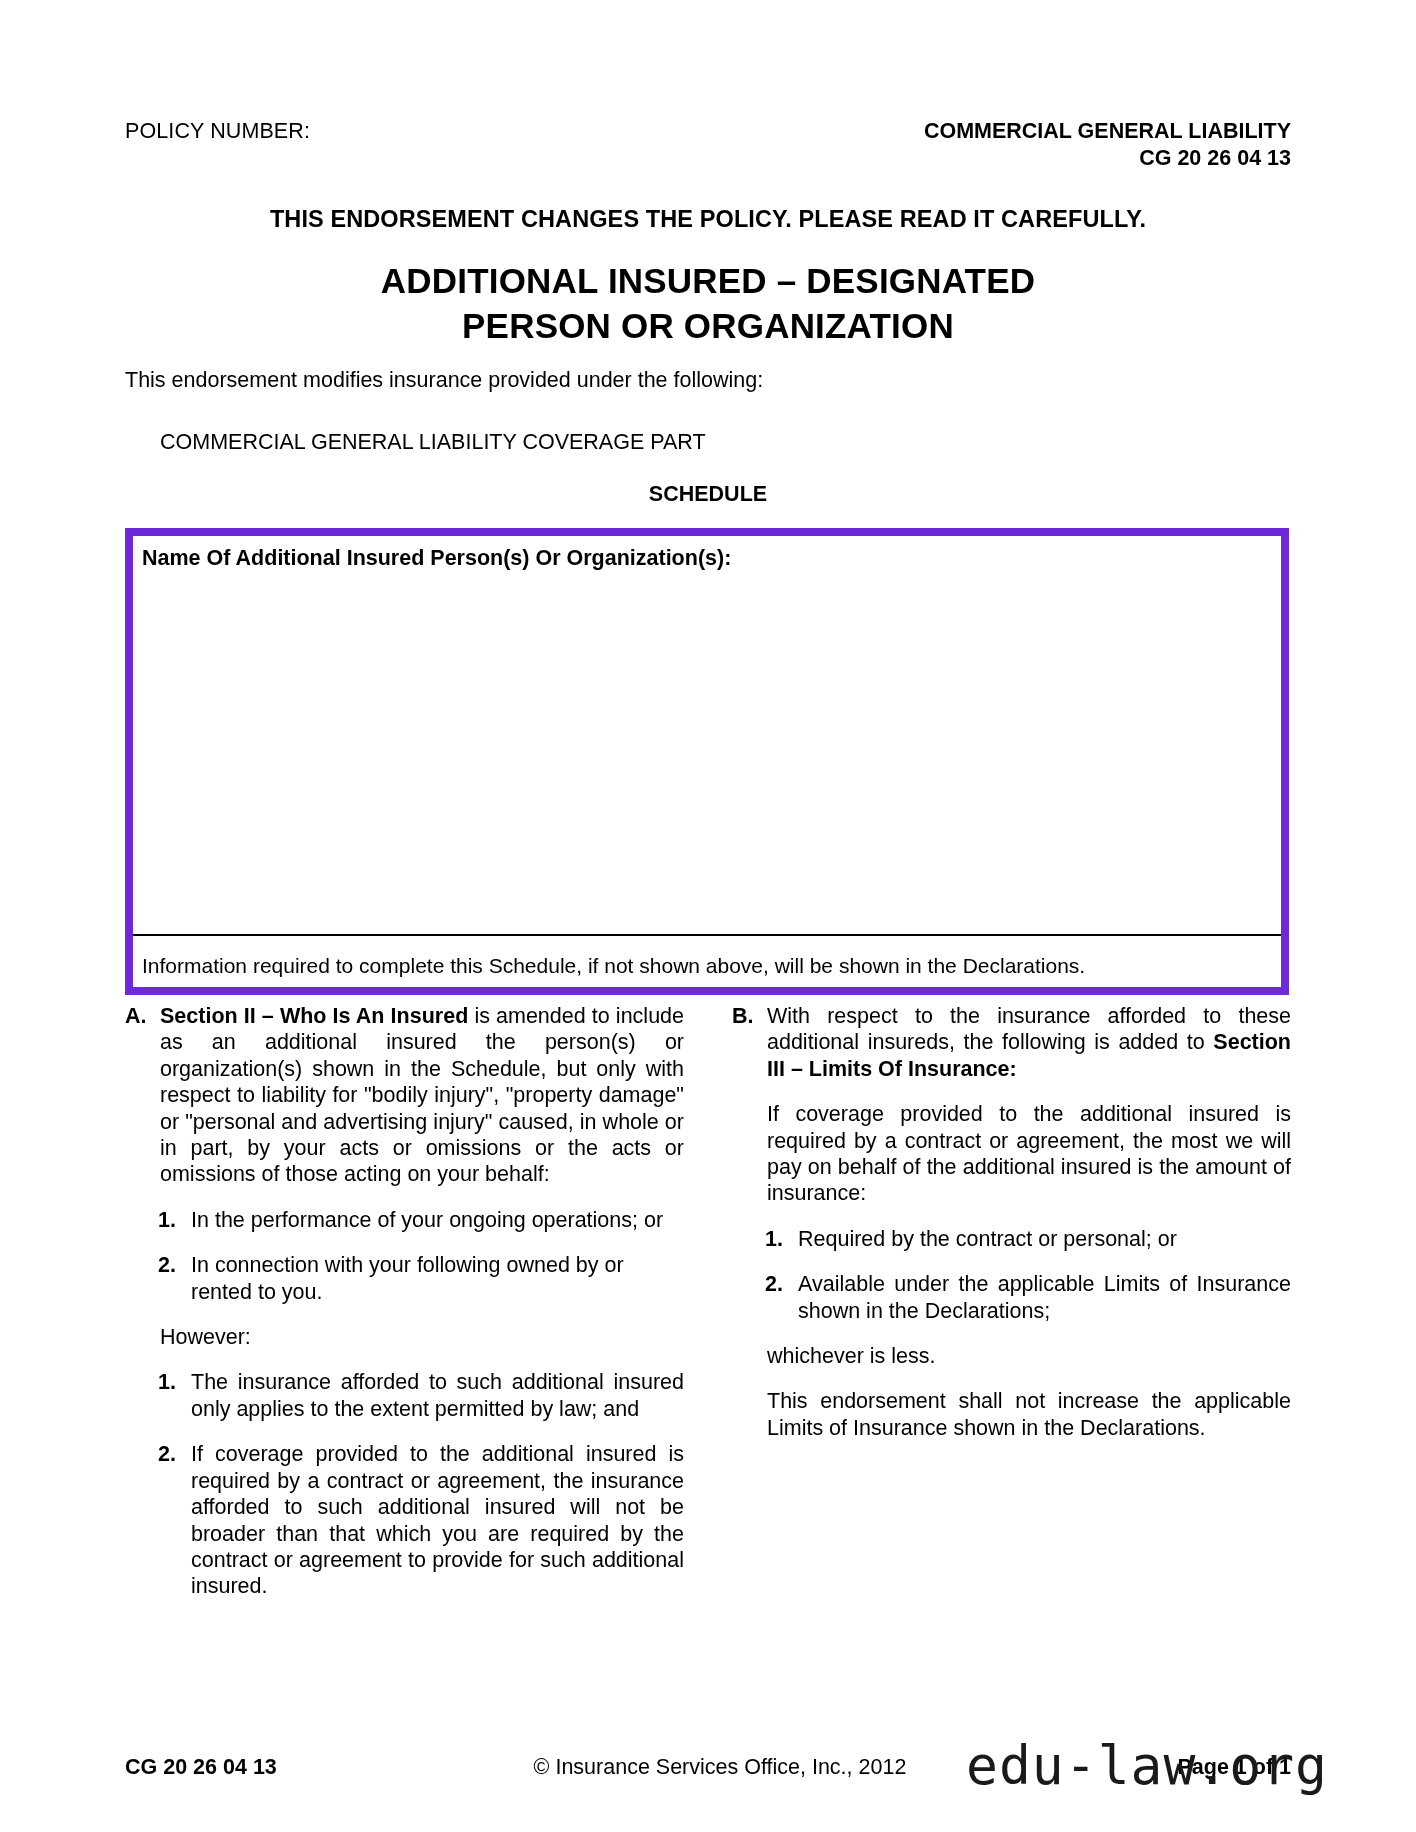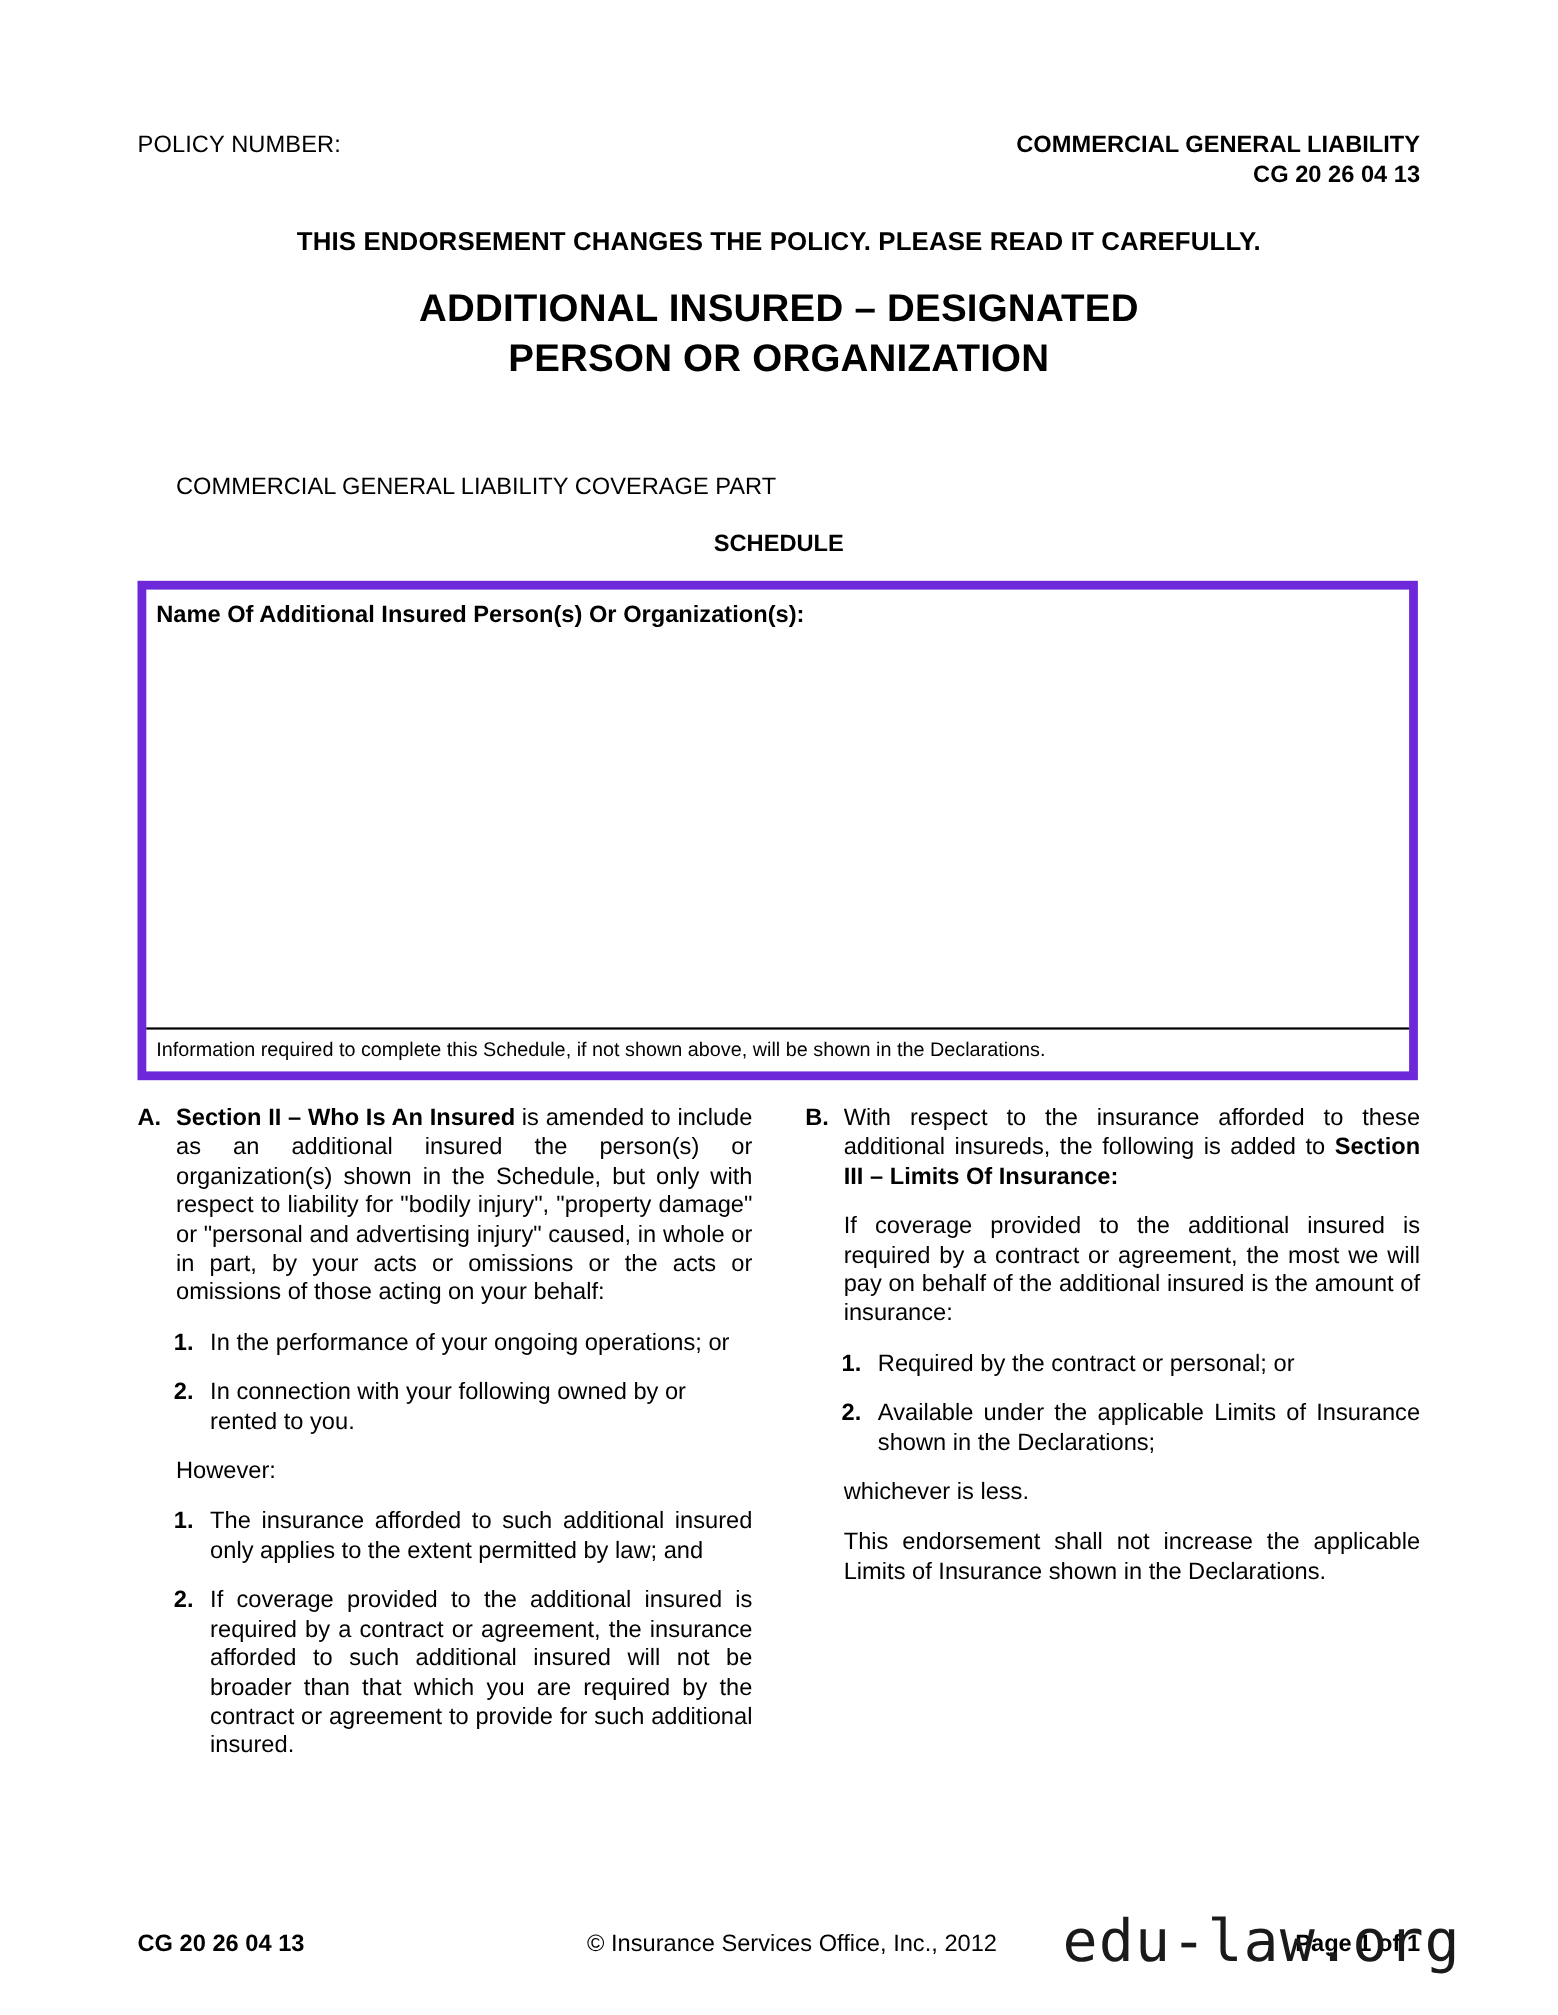--- a/index.html
+++ b/index.html
@@ -107,22 +107,22 @@
     height: 400px;
     padding: 10px 0 0 9px;
     box-sizing: border-box;
     border-bottom: 2px solid #000;
   }
   .sched-head-label {
     font-weight: bold;
     font-size: 21.5px;
   }
   .sched-note {
-    padding: 8px 0 9px 9px;
-    font-size: 18px;
+    padding: 18px 0 9px 9px;
+    font-size: 21px;
   }
 
   
   .cols {
     position: absolute;
     left: 0;
     top: 1003px;
     width: 1166px;
     display: flex;
     gap: 48px;
@@ -224,20 +224,21 @@
       </div>
     </div>
 
     <div class="notice">THIS ENDORSEMENT CHANGES THE POLICY.  PLEASE READ IT CAREFULLY.</div>
 
     <div class="maintitle">
       <div>ADDITIONAL INSURED – DESIGNATED</div>
       <div>PERSON OR ORGANIZATION</div>
     </div>
 
+    <div class="modifies">This endorsement modifies insurance provided under the following:</div>
     <div class="coverage-part">COMMERCIAL GENERAL LIABILITY COVERAGE PART</div>
 
     <div class="schedule-word">SCHEDULE</div>
 
     <div class="sched-box">
       <div class="sched-head">
         <div class="sched-head-label">Name Of Additional Insured Person(s) Or Organization(s):</div>
         <div></div>
       </div>
       <div class="sched-note">Information required to complete this Schedule, if not shown above, will be shown in the Declarations.</div>

